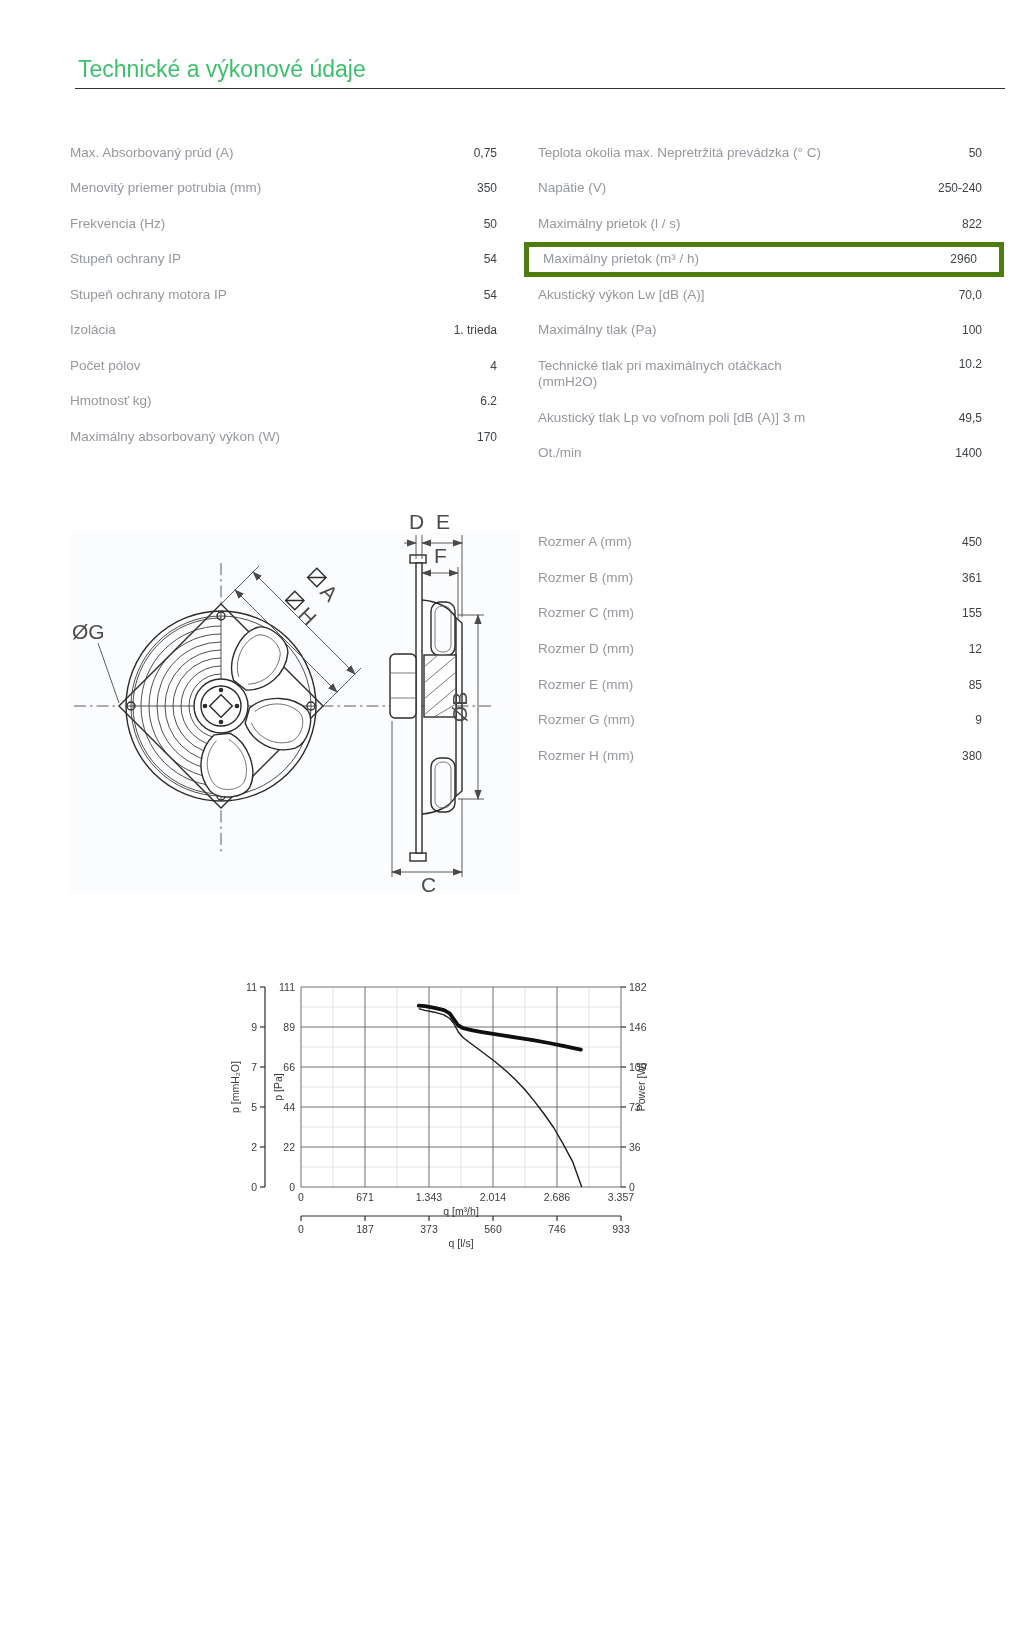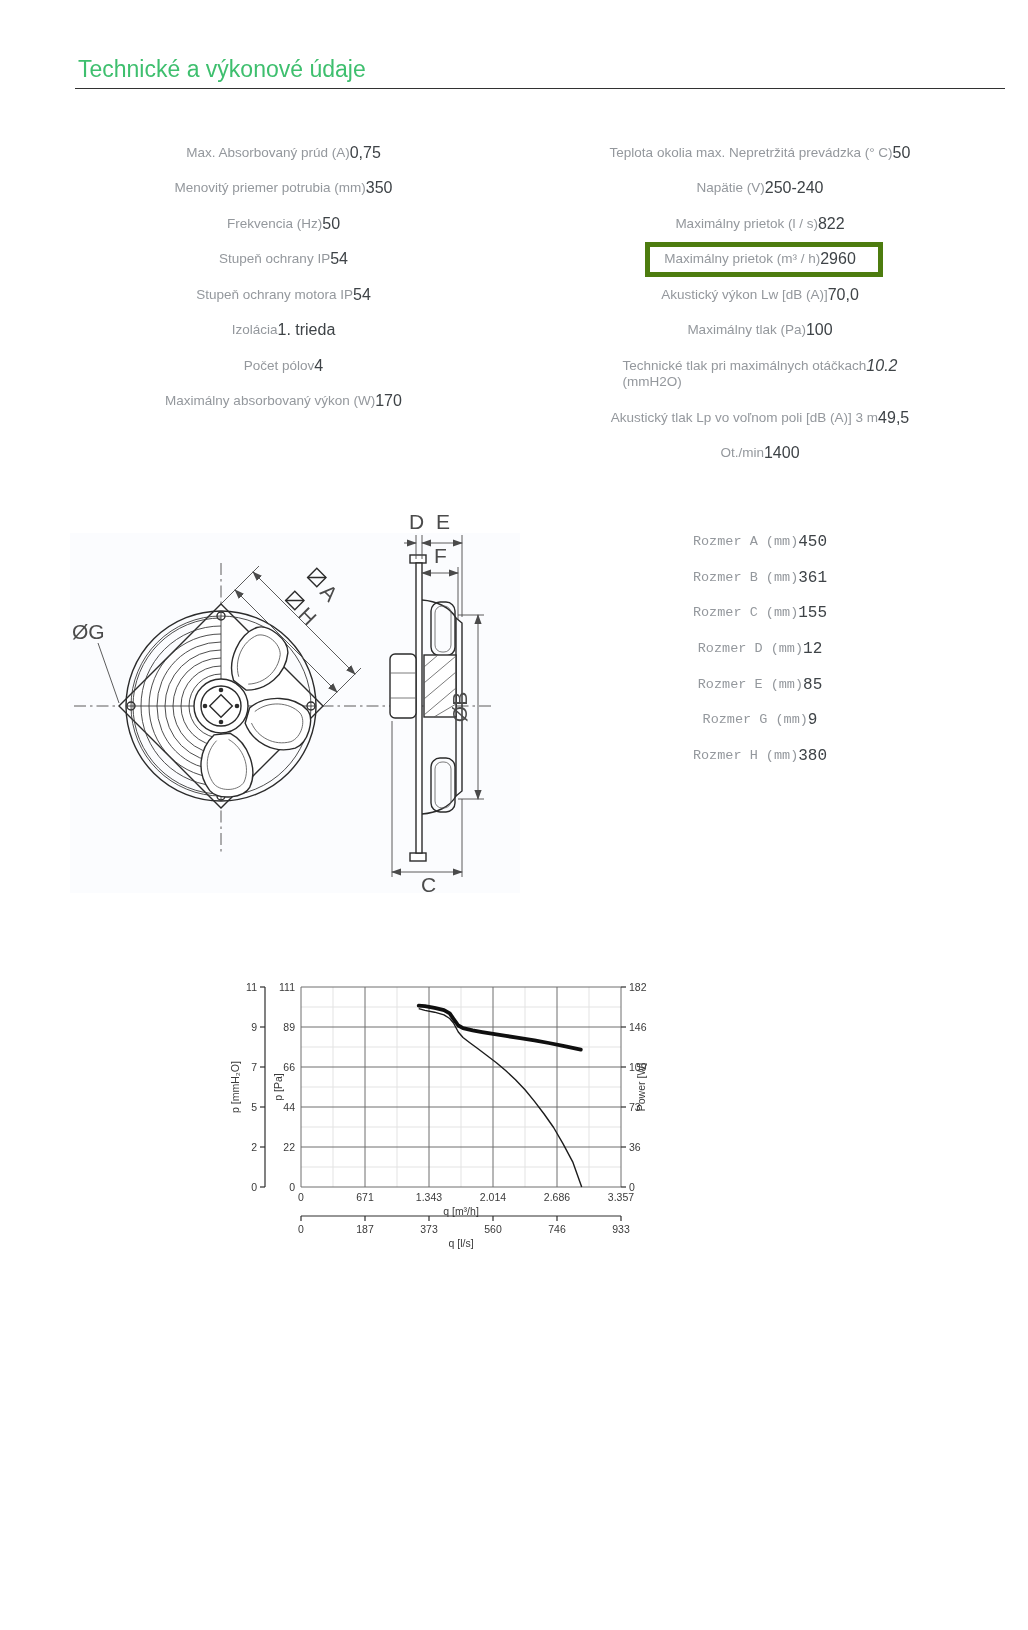--- a/index.html
+++ b/index.html
@@ -1,33 +1,33 @@
 <!DOCTYPE html>
 <html><head>
 <meta charset="utf-8">
 <style>
   html,body{margin:0;padding:0}
   body{width:1028px;height:1630px;background:#ffffff;position:relative;overflow:hidden;
        font-family:"Liberation Sans",sans-serif;}
   .abs{position:absolute}
   .page-title{left:78px;top:56px;font-size:23px;font-weight:500;color:#3ebf6e;}
   .title-rule{left:75px;top:88px;width:930px;height:0;border-top:1.6px solid #323232;}
-  .spec-col{position:absolute;display:flex;flex-direction:column;align-items:center;}
+  .spec-col{position:absolute;display:flex;flex-direction:column;}
   #left-specs{left:70px;top:135px;width:427px;}
   #right-specs{left:524px;top:135px;width:480px;height:353px;overflow:hidden;}
   #right-specs .spec-row,#dims .spec-row{padding:0 22px 0 14px;}
   .spec-row{display:flex;justify-content:space-between;align-items:center;
             min-height:35.5px;box-sizing:border-box;}
   .spec-row.two-line{min-height:52px;}
-  .spec-row.two-line .spec-value{align-self:flex-start;margin-top:9px;font-style:italic;}
+  .spec-row.two-line .spec-value{align-self:flex-start;margin-top:9px;}
   .spec-row.highlighted{border:5px solid #4d7c0f;}
   .spec-label{color:#94989d;font-size:13.5px;line-height:1.18;white-space:pre-line;max-width:350px;}
-  .spec-value{color:#3e4347;font-size:16px;white-space:nowrap;text-align:right;}
+  .spec-value{color:#3e4347;font-size:12px;white-space:nowrap;text-align:right;}
   #dims{left:524px;top:524px;width:480px;}
-  #dims .spec-row{min-height:35.7px;font-family:Liberation Mono, monospace;}
+  #dims .spec-row{min-height:35.7px;}
   
   #drawing{left:60px;top:505px;}
   .ln{stroke:#2b2b2b;stroke-width:1.4;fill:none;}
   .lnf{stroke:#2b2b2b;stroke-width:1.4;fill:#ffffff;}
   .thin{stroke:#5a5a5a;stroke-width:0.8;fill:none;}
   .grill{stroke:#3a3a3a;stroke-width:0.9;fill:none;}
   .cl{stroke:#4a4a4a;stroke-width:0.9;fill:none;stroke-dasharray:12 4 2.5 4;}
   .dimln{stroke:#4a4a4a;stroke-width:0.9;fill:none;}
   .dim{font-family:"Liberation Sans",sans-serif;font-size:21px;font-weight:500;fill:#4b4b4b;}
   
@@ -76,20 +76,24 @@
       <span class="spec-label">Izolácia</span>
       <span class="spec-value">1. trieda</span>
     </div>
 
 
     <div class="spec-row">
       <span class="spec-label">Počet pólov</span>
       <span class="spec-value">4</span>
     </div>
 
+    <div class="spec-row">
+      <span class="spec-label">Hmotnosť kg)</span>
+      <span class="spec-value">6.2</span>
+    </div>
 
     <div class="spec-row">
       <span class="spec-label">Maximálny absorbovaný výkon (W)</span>
       <span class="spec-value">170</span>
     </div>
   </div>
 
 <div class="spec-col" id="right-specs">
 
     <div class="spec-row">

